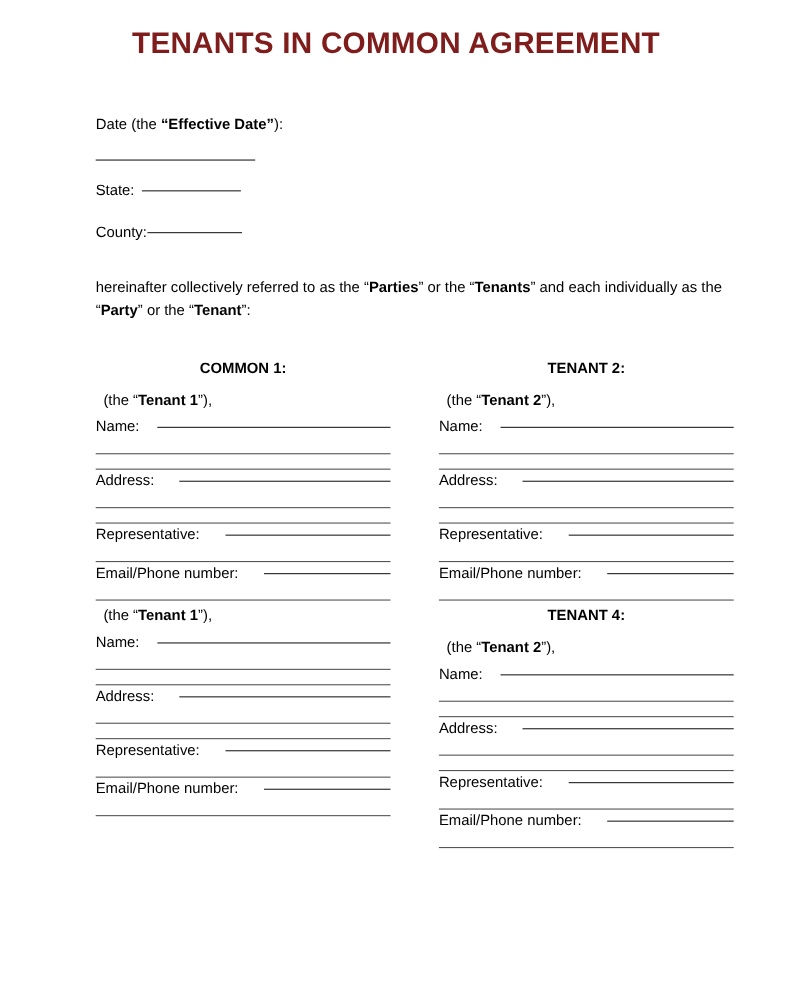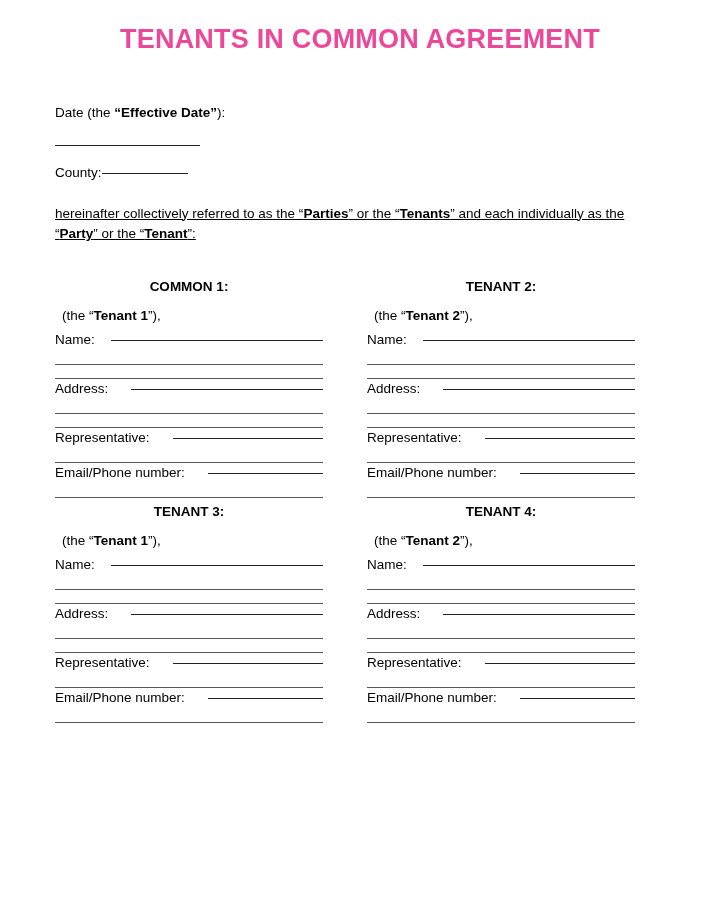--- a/index.html
+++ b/index.html
@@ -19,24 +19,24 @@
     overflow: hidden;
     box-sizing: border-box;
   }
   .doc-title {
     text-align: center;
     font-size: 27px;
     font-weight: bold;
     letter-spacing: 0.2px;
     margin: 0;
     padding-top: 24px;
-    color: #ec4899;
+    color: #7f1d1d;
   }
   .body-area {
-    padding: 0 55px 0 55px;
+    padding: 0 55px 0 87px;
     box-sizing: border-box;
   }
   .lead-block {
     margin-top: 48px;
     font-size: 13.5px;
     line-height: 1.5;
   }
   .lead-line {
     margin: 0;
   }
@@ -61,21 +61,21 @@
   }
   .state-rule { width: 90px; margin-left: 7px; }
   .county-rule { width: 86px; margin-left: 0px; }
 
   .para {
     font-size: 13.5px;
     line-height: 1.55;
     margin: 0;
   }
   .para-1 { margin-top: 36px; }
-  .para-2 { margin-top: 20px; text-decoration: underline; }
+  .para-2 { margin-top: 30px; }
 
   .tenant-grid {
     display: flex;
     gap: 44px;
     margin-top: 34px;
   }
   .tenant-col { width: 268px; flex: 0 0 268px; }
   .tenant-heading {
     text-align: center;
     font-size: 13.5px;
@@ -138,20 +138,24 @@
 <div class="page">
 
   <h1 class="doc-title">TENANTS IN COMMON AGREEMENT</h1>
 
   <div class="body-area">
 
     <div class="lead-block">
       <p class="lead-line"><span>Date (the </span><b>“Effective Date”</b><span>):</span></p>
       <div class="rule-short"></div>
 
+      <div class="kv-line">
+        <span class="kv-label">State:</span>
+        <span class="kv-rule state-rule"></span>
+      </div>
 
       <div class="kv-line">
         <span class="kv-label">County:</span>
         <span class="kv-rule county-rule"></span>
       </div>
     </div>
 
 
     <p class="para para-2"><span>hereinafter collectively referred to as the “</span><b>Parties</b><span>” or the “</span><b>Tenants</b><span>” and each individually as the “</span><b>Party</b><span>” or the “</span><b>Tenant</b><span>”:</span></p>
 
@@ -218,21 +222,20 @@
         </div>
         <div class="blank-rule"></div>
       </div>
 
     </div>
 
 
     <div class="tenant-grid second">
 
       <div class="tenant-col">
-        <div class="tenant-heading">TENANT 3:</div>
         <div class="tenant-sub"><span>(the “</span><b>Tenant 1</b><span>”),</span></div>
 
         <div class="field-row">
           <span class="field-label">Name:</span>
           <span class="field-rule gap-s"></span>
         </div>
         <div class="blank-rule"></div>
         <div class="blank-rule tight"></div>
 
         <div class="field-row">

